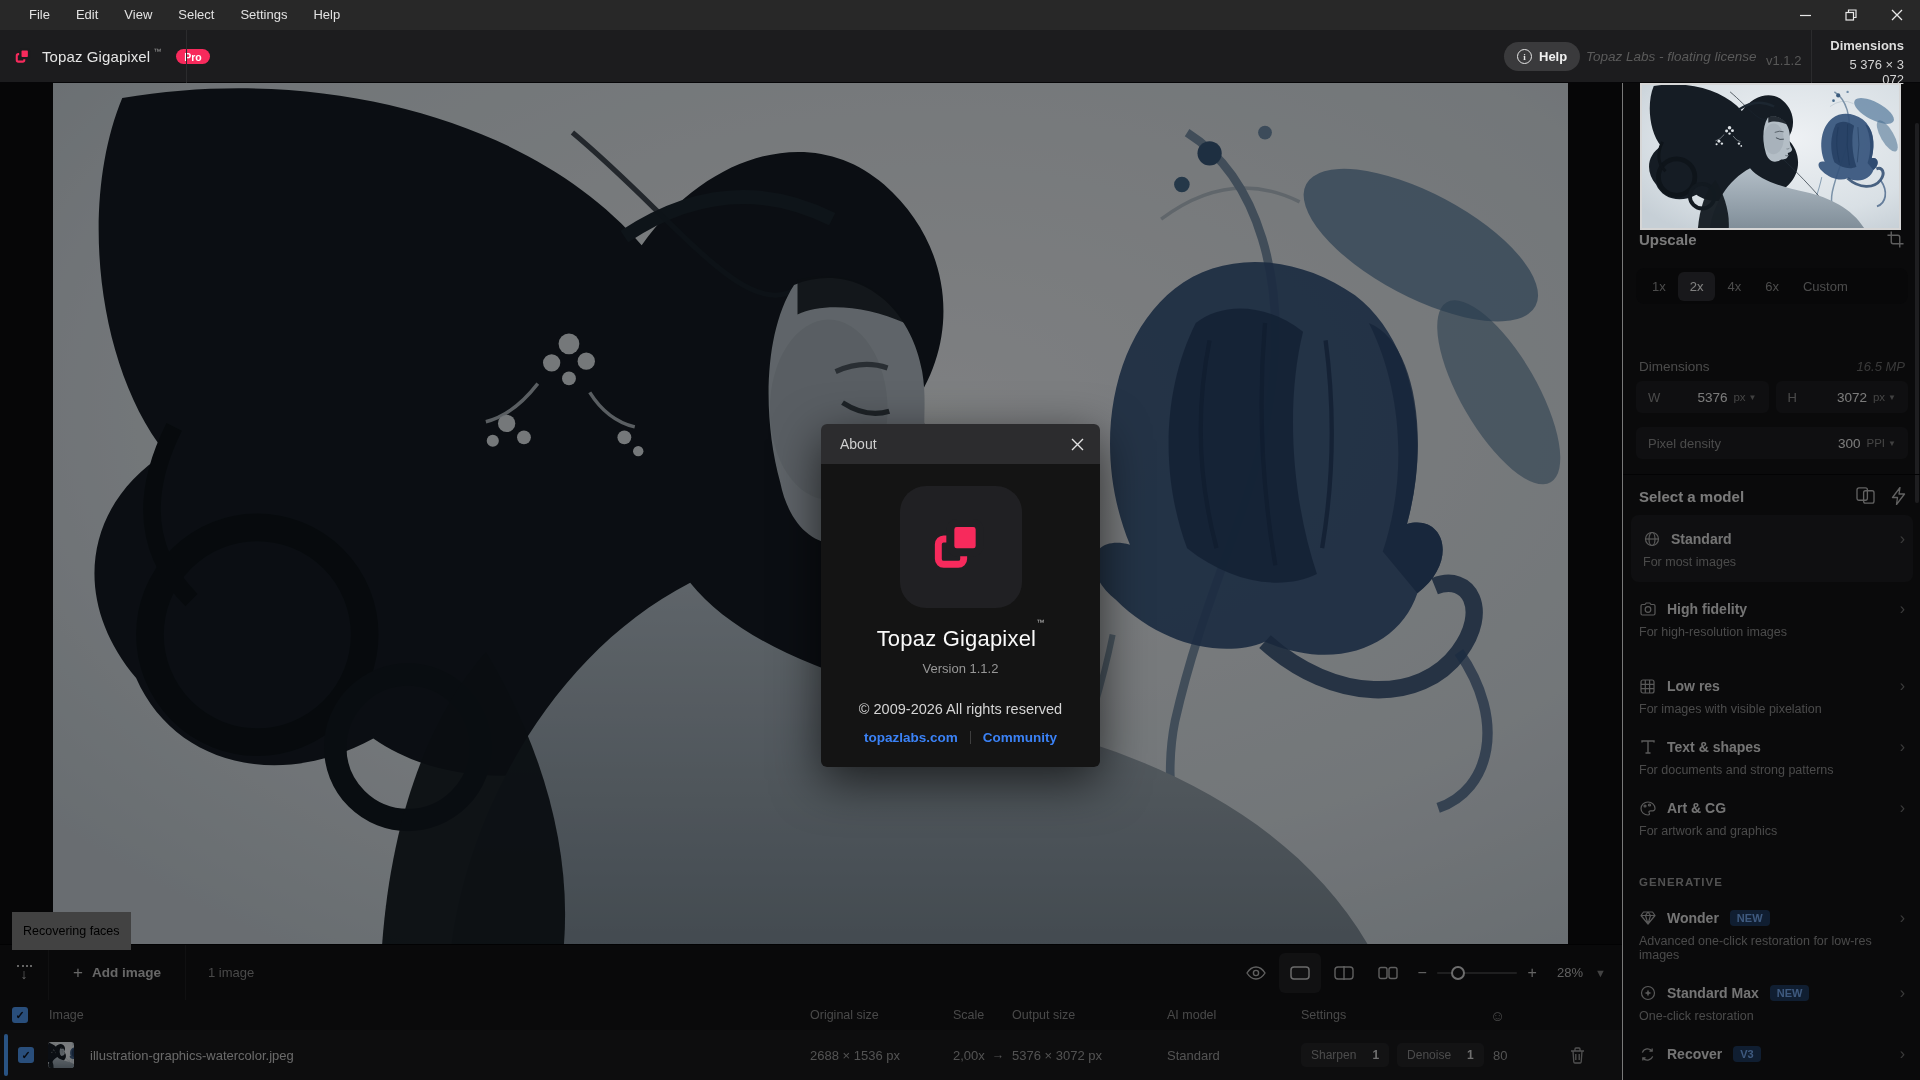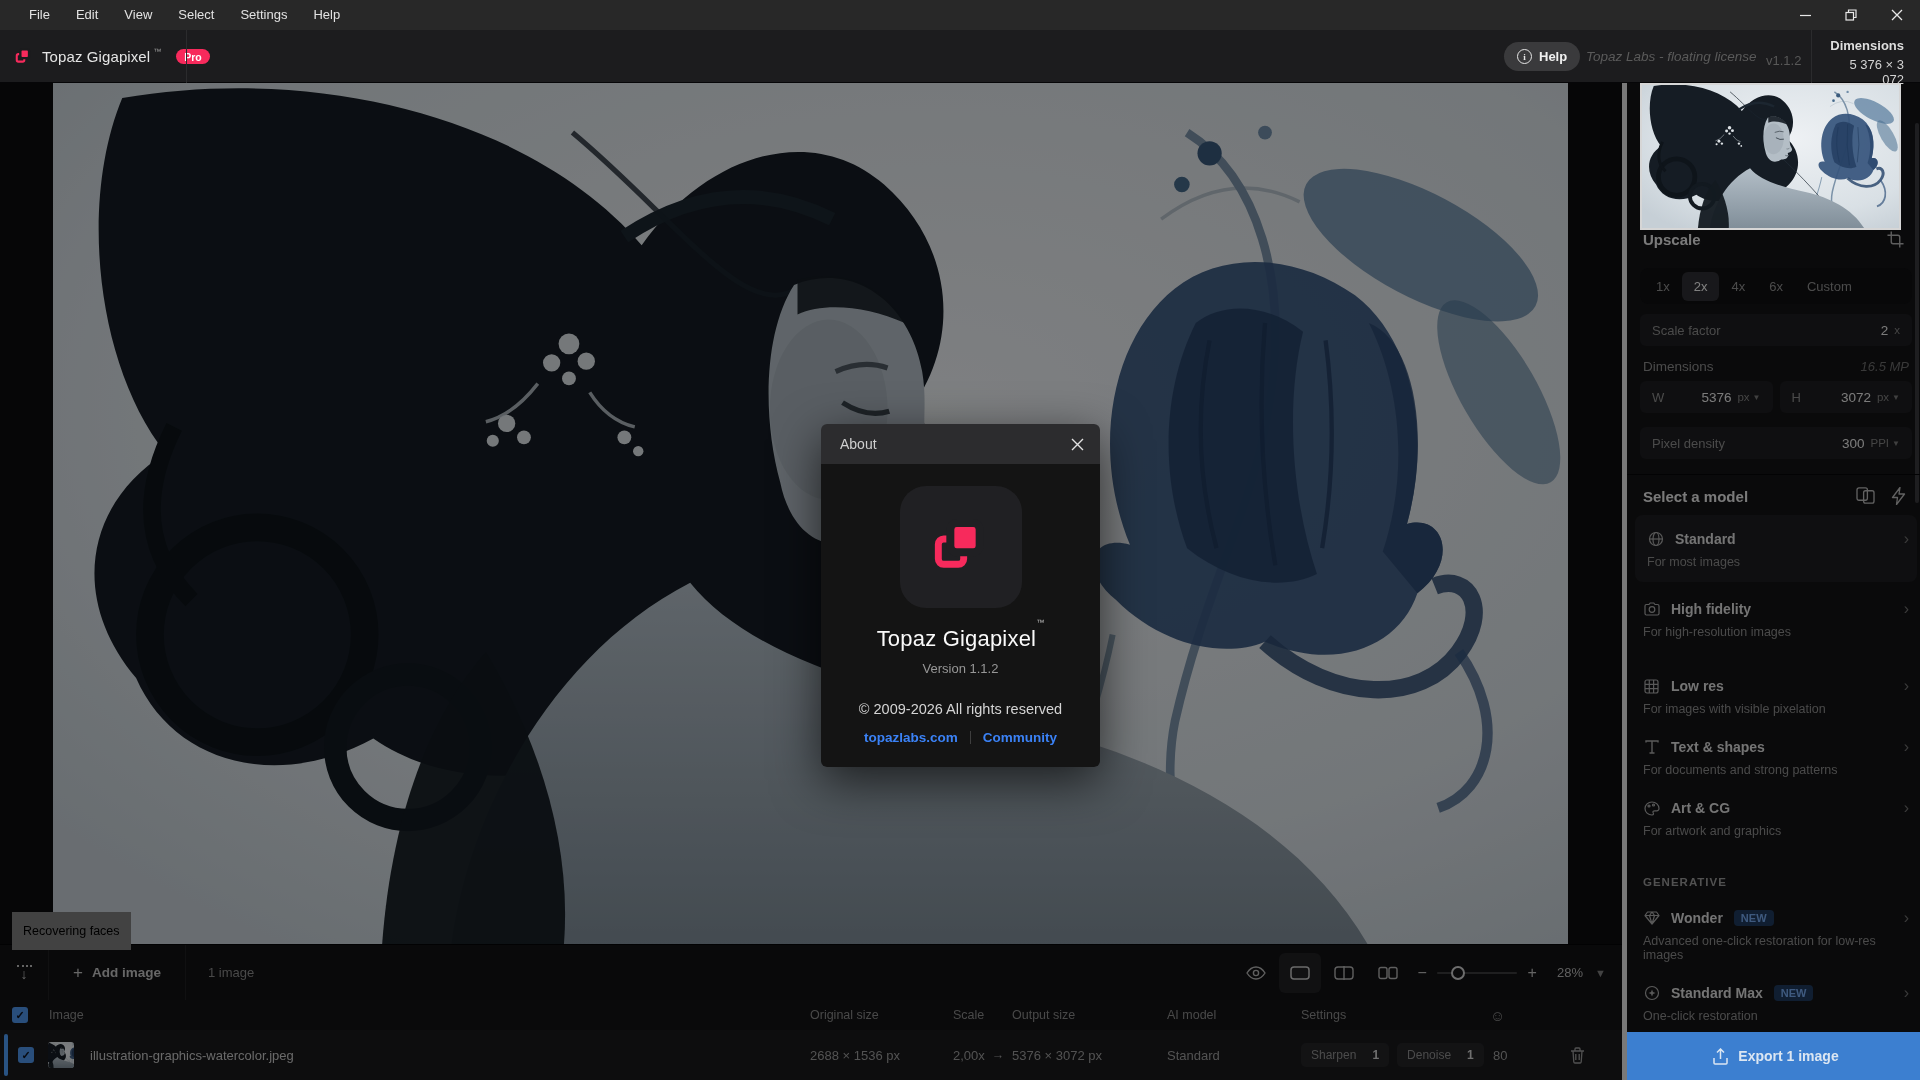--- a/index.html
+++ b/index.html
@@ -83,21 +83,21 @@
   .cellval { color:#9c9c9c; font-size:13px; }
   .arrow-glyph { color:#9c9c9c; margin-left:7px; }
   .setting-pill { background:#242427; border-radius:5px; padding:5px 10px; font-size:12px; color:#8f8f8f;
                   display:flex; gap:16px; margin-right:8px; }
   .setting-pill b { color:#d2d2d2; font-weight:bold; }
   .quality-val { color:#9c9c9c; font-size:13px; }
   .smiley { font-size:15px; color:#8a8a8a; }
 
   
   .sidebar { position:absolute; left:1622px; top:0; width:298px; height:997px; background:#141416;
-             border-left:5px solid #e5e5e5; }
+             border-left:1px solid #e5e5e5; }
   .thumb-box { position:absolute; left:18px; top:0; width:261px; height:147px; border:2px solid #d6d6d6;
                background:#dfe4e8; overflow:hidden; z-index:60; }
   .thumb-box svg { display:block; width:100%; height:100%; }
   .sb-scrollbar { position:absolute; right:1px; top:40px; width:4px; height:380px; background:#3a3a3e; border-radius:2px; }
   .sec-title { color:#e6e6e6; font-size:15px; font-weight:bold; }
   .upscale-head { position:absolute; left:16px; top:148px; right:16px; display:flex; align-items:center; justify-content:space-between; }
   .scale-row { position:absolute; left:13px; top:185px; width:272px; height:36px; background:#101012; border-radius:8px;
                display:flex; align-items:center; justify-content:flex-start; padding:0 4px; }
   .scale-btn { color:#8f8f8f; font-size:13px; padding:7px 12px; border-radius:6px; }
   .scale-btn.active { background:#2f2f33; color:#f2f2f2; }
@@ -401,25 +401,20 @@
       </div>
 
       <div class="scale-row">
         <span class="scale-btn">1x</span>
         <span class="scale-btn active">2x</span>
         <span class="scale-btn">4x</span>
         <span class="scale-btn">6x</span>
         <span class="scale-btn">Custom</span>
       </div>
 
-      <div class="field-row scalefactor-row">
-        <span class="fr-label">Scale factor</span>
-        <span class="fr-value">2</span>
-        <span class="fr-unit">x</span>
-      </div>
 
       <div class="dim-label-row">
         <span class="dim-label">Dimensions</span>
         <span class="mp-val">16.5 MP</span>
       </div>
 
       <div class="wh-row">
         <div class="field-row">
           <span class="fr-label">W</span>
           <span class="fr-value">5376</span>
@@ -569,26 +564,20 @@
                   <path d="M2.5,6 A6,6 0 0 1 13,4.5 M13,1.5 V4.5 H10 M13.5,10 A6,6 0 0 1 3,11.5 M3,14.5 V11.5 H6"></path>
                 </svg>
             </span>
             <span class="mi-name">Recover</span>
             <span class="mi-badge">V3</span>
             <span class="mi-chevron">›</span>
           </div>
         </div>
       </div>
 
-      <div class="export-btn">
-        <svg width="15" height="17" viewBox="0 0 15 17" fill="none" stroke="#dbe6f2" stroke-width="1.5">
-          <path d="M7.5,11 V1.5 M4,4.5 L7.5,1 L11,4.5 M1,10 v5 a1,1 0 0 0 1,1 h11 a1,1 0 0 0 1,-1 v-5"></path>
-        </svg>
-        <span>Export 1 image</span>
-      </div>
     </div>
 
     <div class="dim-overlay"></div>
 
     <div class="thumb-box" style="left:1640px">
       <svg preserveAspectRatio="none">
           <use href="#artwork"></use>
         </svg>
     </div>
 

